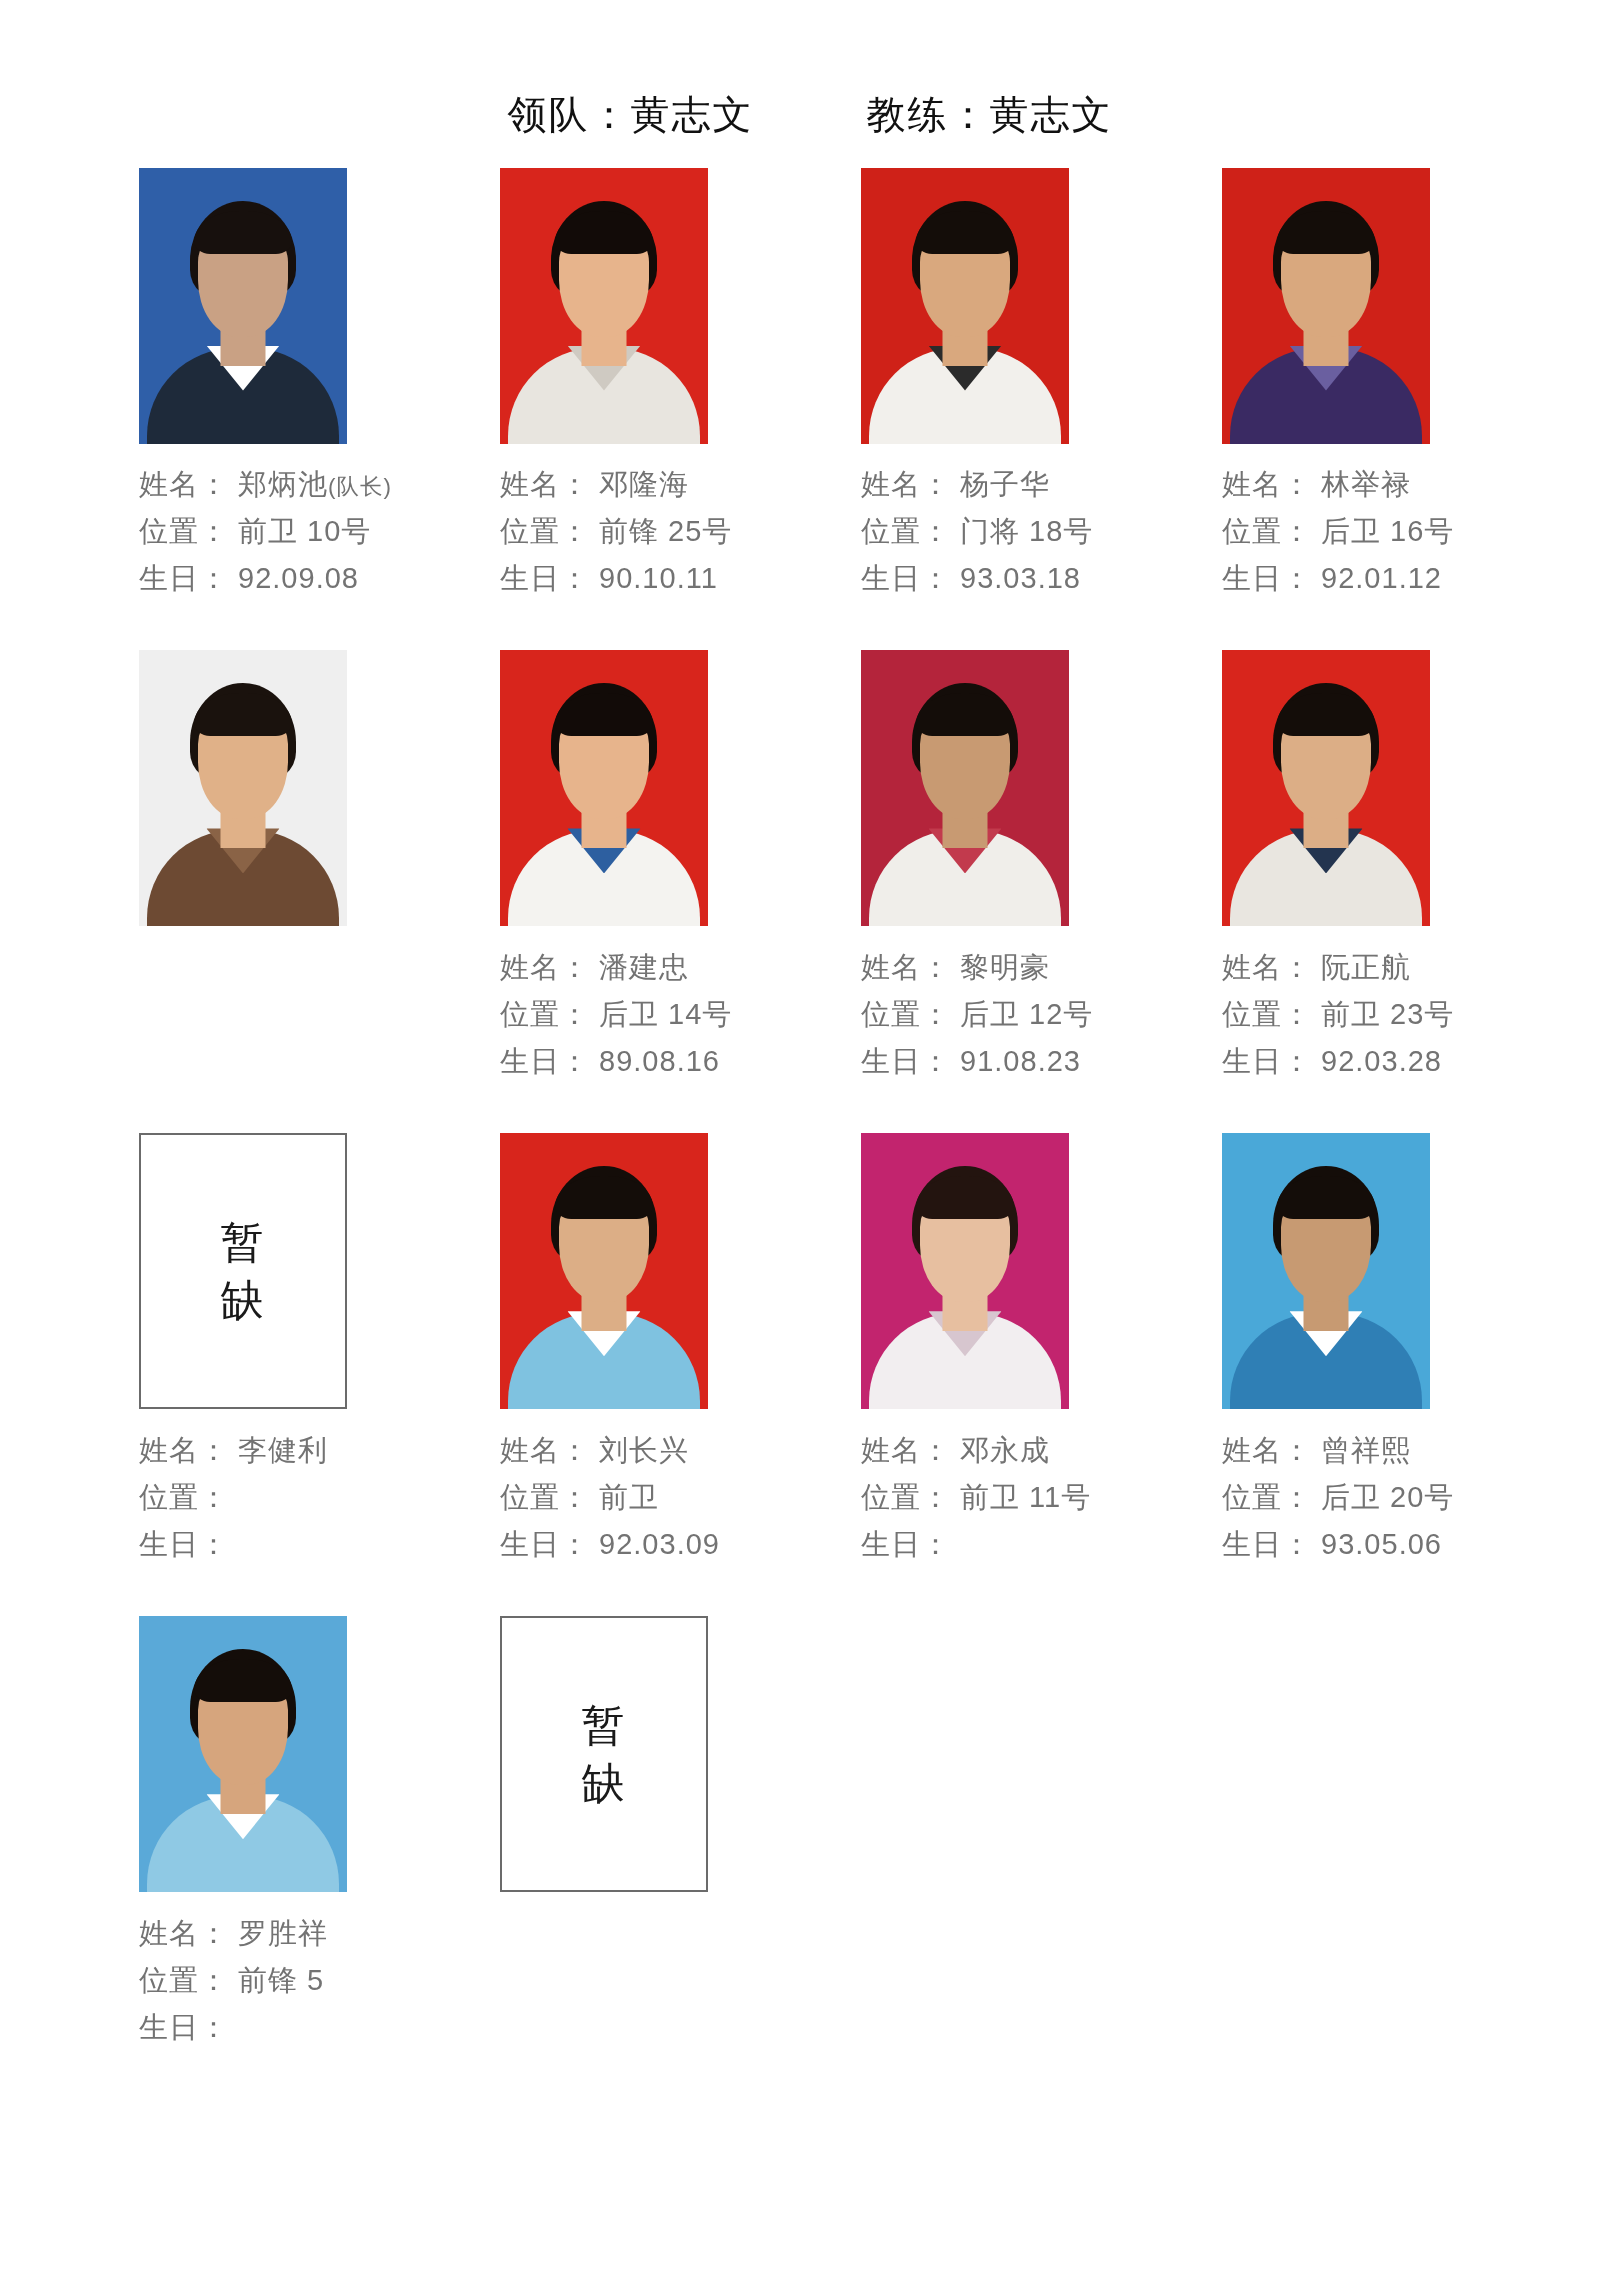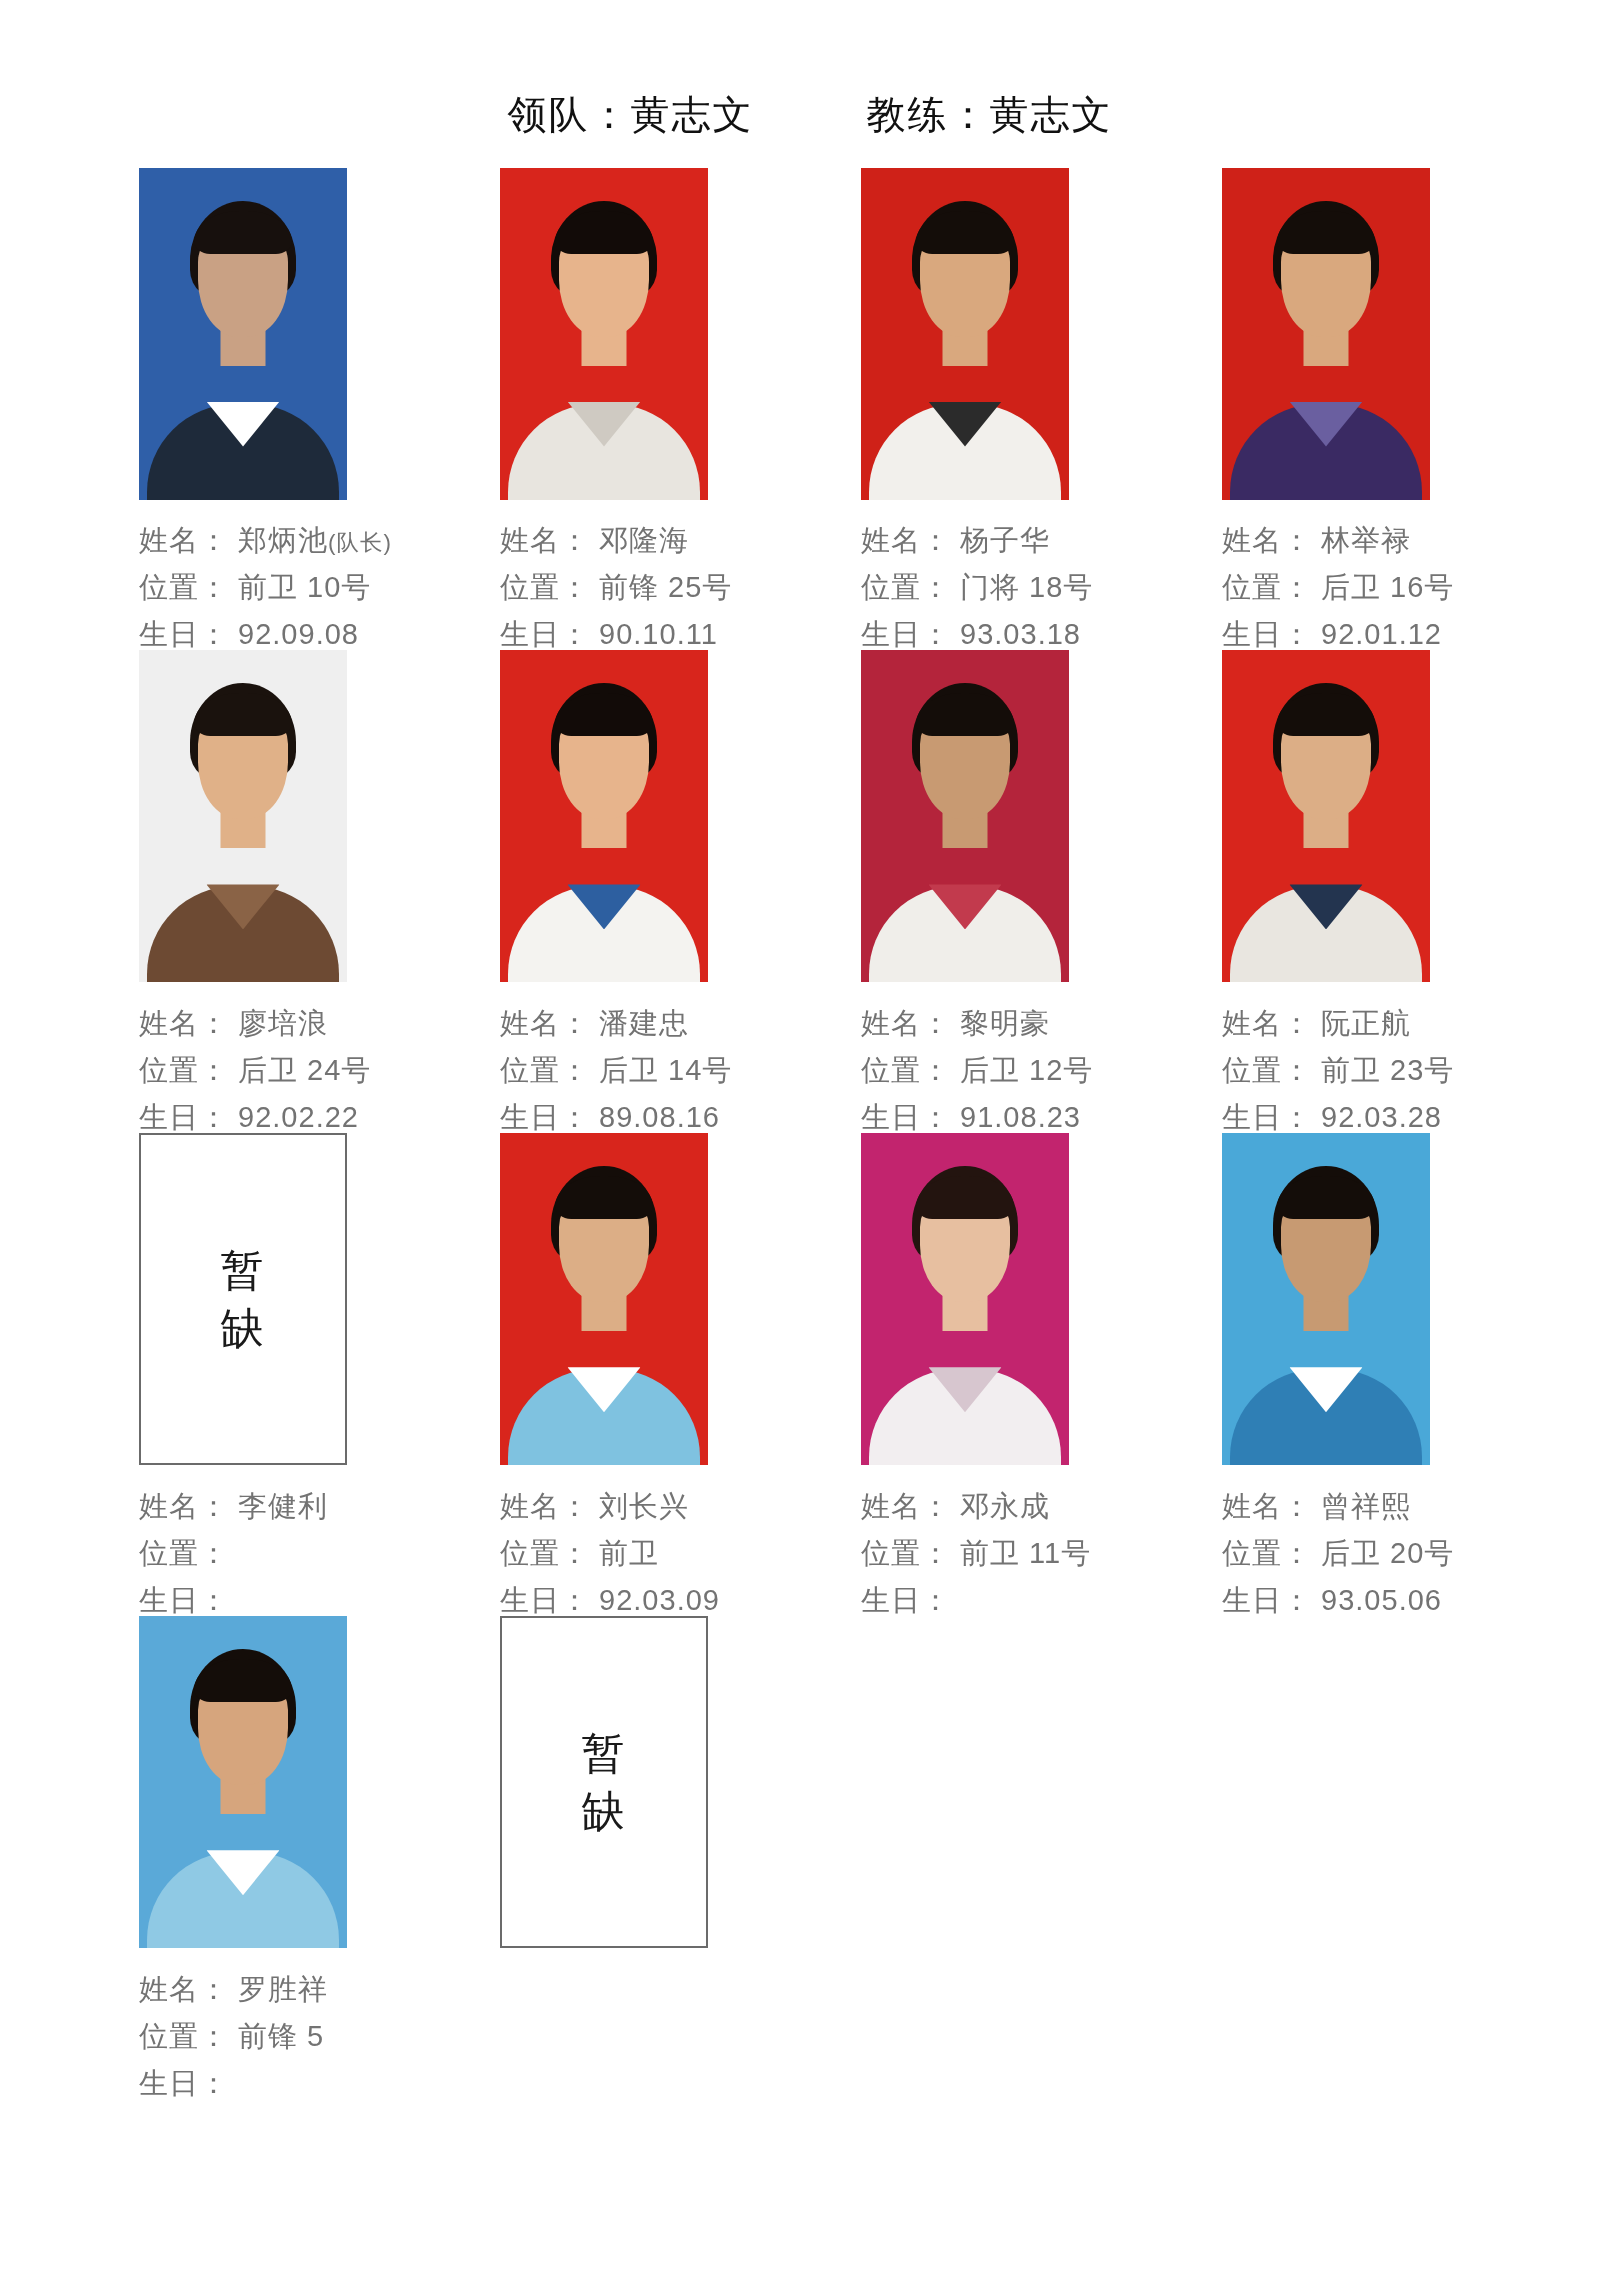--- a/index.html
+++ b/index.html
@@ -59,21 +59,21 @@
   .card {
     display: flex;
     flex-direction: column;
     align-items: flex-start;
     padding-left: 51px;
     box-sizing: border-box;
     height: 477px;
   }
   .photo {
     width: 208px;
-    height: 332px;
+    height: 276px;
     box-sizing: border-box;
     position: relative;
     overflow: hidden;
     flex: none;
   }
   .photo.placeholder {
     border: 2px solid #6b6b6b;
     background: #ffffff;
     display: flex;
     align-items: center;
@@ -258,25 +258,20 @@
         <div class="photo">
           <div class="portrait" style="background: rgb(239, 239, 239);">
             <div class="p-body" style="background: rgb(109, 74, 51);"></div>
             <div class="p-collar" style="background: rgb(138, 99, 70);"></div>
             <div class="p-neck" style="background: rgb(224, 177, 136);"></div>
             <div class="p-hair" style="background: rgb(26, 18, 13);"></div>
             <div class="p-face" style="background: rgb(224, 177, 136);"></div>
             <div class="p-fringe" style="background: rgb(26, 18, 13);"></div>
           </div>
         </div>
-        <div class="info">
-          <div class="row"><span class="lbl">姓名：</span><span> 廖培浪</span></div>
-          <div class="row"><span class="lbl">位置：</span><span> 后卫 24号</span></div>
-          <div class="row"><span class="lbl">生日：</span><span> 92.02.22</span></div>
-        </div>
       </div>
       <div class="card">
         <div class="photo">
           <div class="portrait" style="background: rgb(216, 37, 28);">
             <div class="p-body" style="background: rgb(244, 243, 240);"></div>
             <div class="p-collar" style="background: rgb(45, 95, 160);"></div>
             <div class="p-neck" style="background: rgb(231, 180, 140);"></div>
             <div class="p-hair" style="background: rgb(18, 11, 8);"></div>
             <div class="p-face" style="background: rgb(231, 180, 140);"></div>
             <div class="p-fringe" style="background: rgb(18, 11, 8);"></div>

